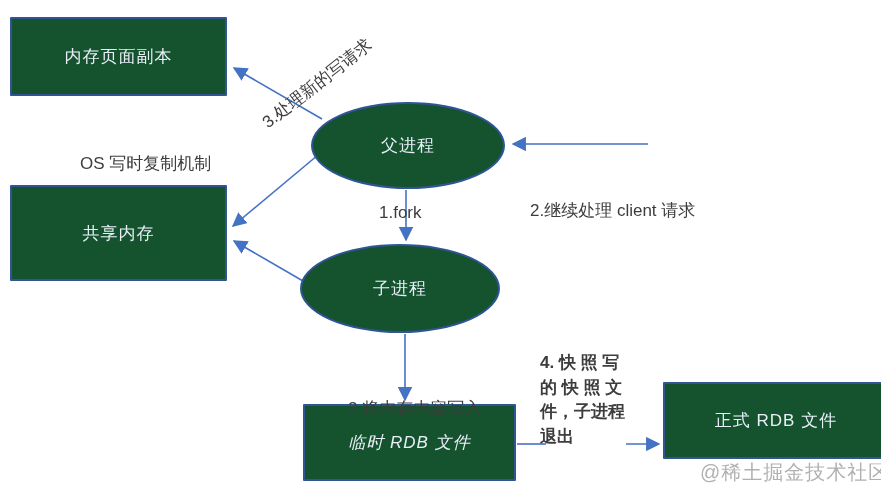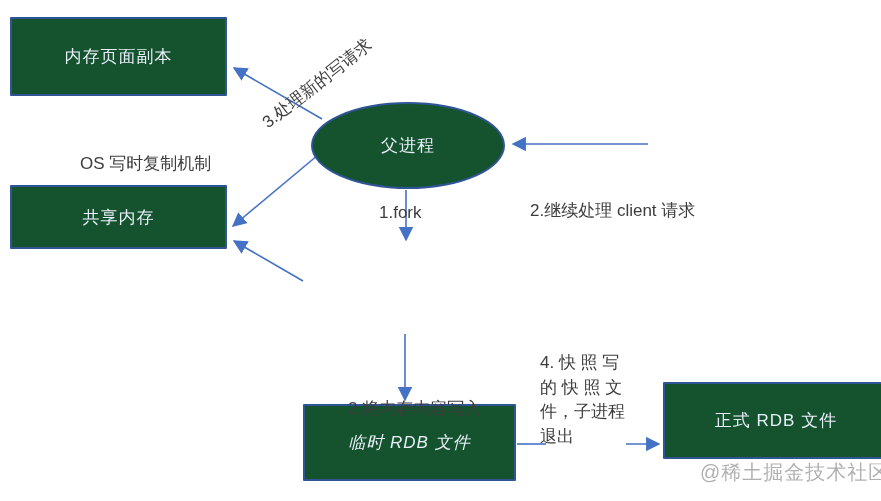--- a/index.html
+++ b/index.html
@@ -27,21 +27,21 @@
     border: 2px solid #2f5597;
     color: #e9eff9;
     font-size: 17px;
     letter-spacing: 1px;
     text-align: center;
   }
   .node.rect { border-radius: 1px; }
   .node.ellipse { border-radius: 50%; }
 
   .rect-memory-copy { left: 10px; top: 17px;  width: 217px; height: 79px; }
-  .rect-shared-mem  { left: 10px; top: 185px; width: 217px; height: 64px; }
+  .rect-shared-mem  { left: 10px; top: 185px; width: 217px; height: 96px; }
   .rect-temp-rdb    { left: 303px; top: 404px; width: 213px; height: 77px; font-style: italic; }
   .rect-official-rdb{ left: 663px; top: 382px; width: 226px; height: 77px; align-items: center; }
 
   .ellipse-parent { left: 311px; top: 102px; width: 194px; height: 87px; }
   .ellipse-child  { left: 300px; top: 244px; width: 200px; height: 89px; }
 
   .flabel {
     position: absolute;
     color: #3d3d3d;
     font-size: 17px;
@@ -57,21 +57,21 @@
     transform: rotate(-38deg);
     transform-origin: center center;
     text-align: center;
   }
   .lbl-step4 {
     left: 540px; top: 351px;
     width: 100px;
     line-height: 24.5px;
     white-space: normal;
   }
-  .lbl-step4 div { white-space: nowrap; }
+  .lbl-step4 div { white-space: nowrap; font-weight: bold; }
   .watermark {
     position: absolute;
     left: 700px; top: 459px;
     font-size: 20px;
     color: rgba(150, 150, 150, 0.75);
     letter-spacing: 1px;
     z-index: 5;
     white-space: nowrap;
   }
 </style>
@@ -101,20 +101,23 @@
   </div>
 
   <div class="node rect rect-shared-mem">
     <span>共享内存</span>
   </div>
 
   <div class="node ellipse ellipse-parent">
     <span>父进程</span>
   </div>
 
+  <div class="node ellipse ellipse-child">
+    <span>子进程</span>
+  </div>
 
   <div class="node rect rect-temp-rdb">
     <span>临时 RDB 文件</span>
   </div>
 
   <div class="node rect rect-official-rdb">
     <span>正式 RDB 文件</span>
   </div>
 
   <div class="flabel lbl-os-cow">OS 写时复制机制</div>

